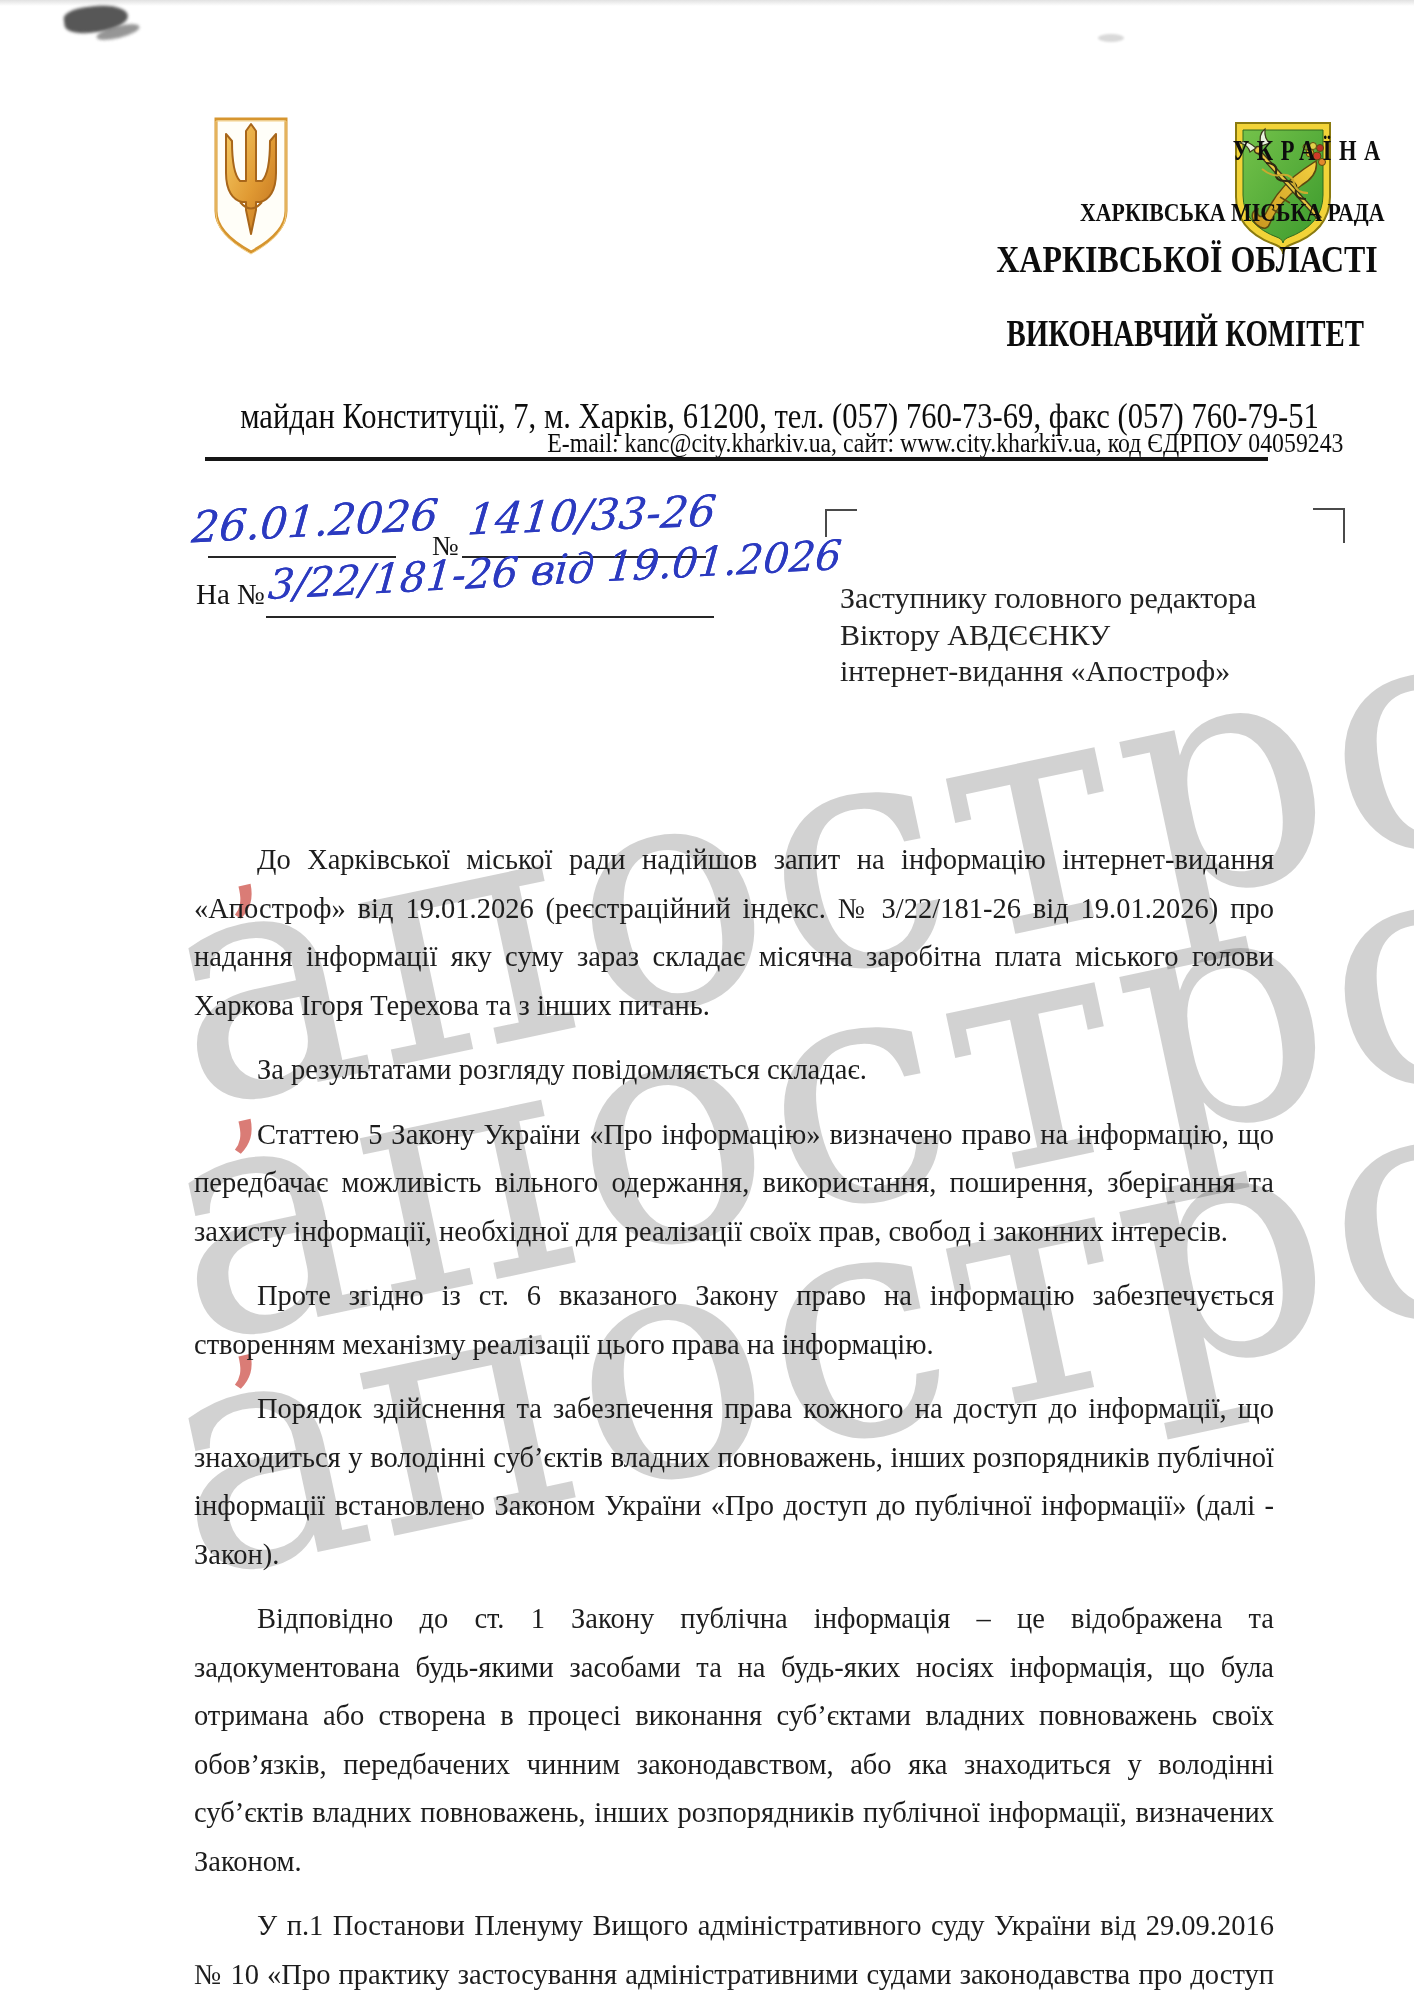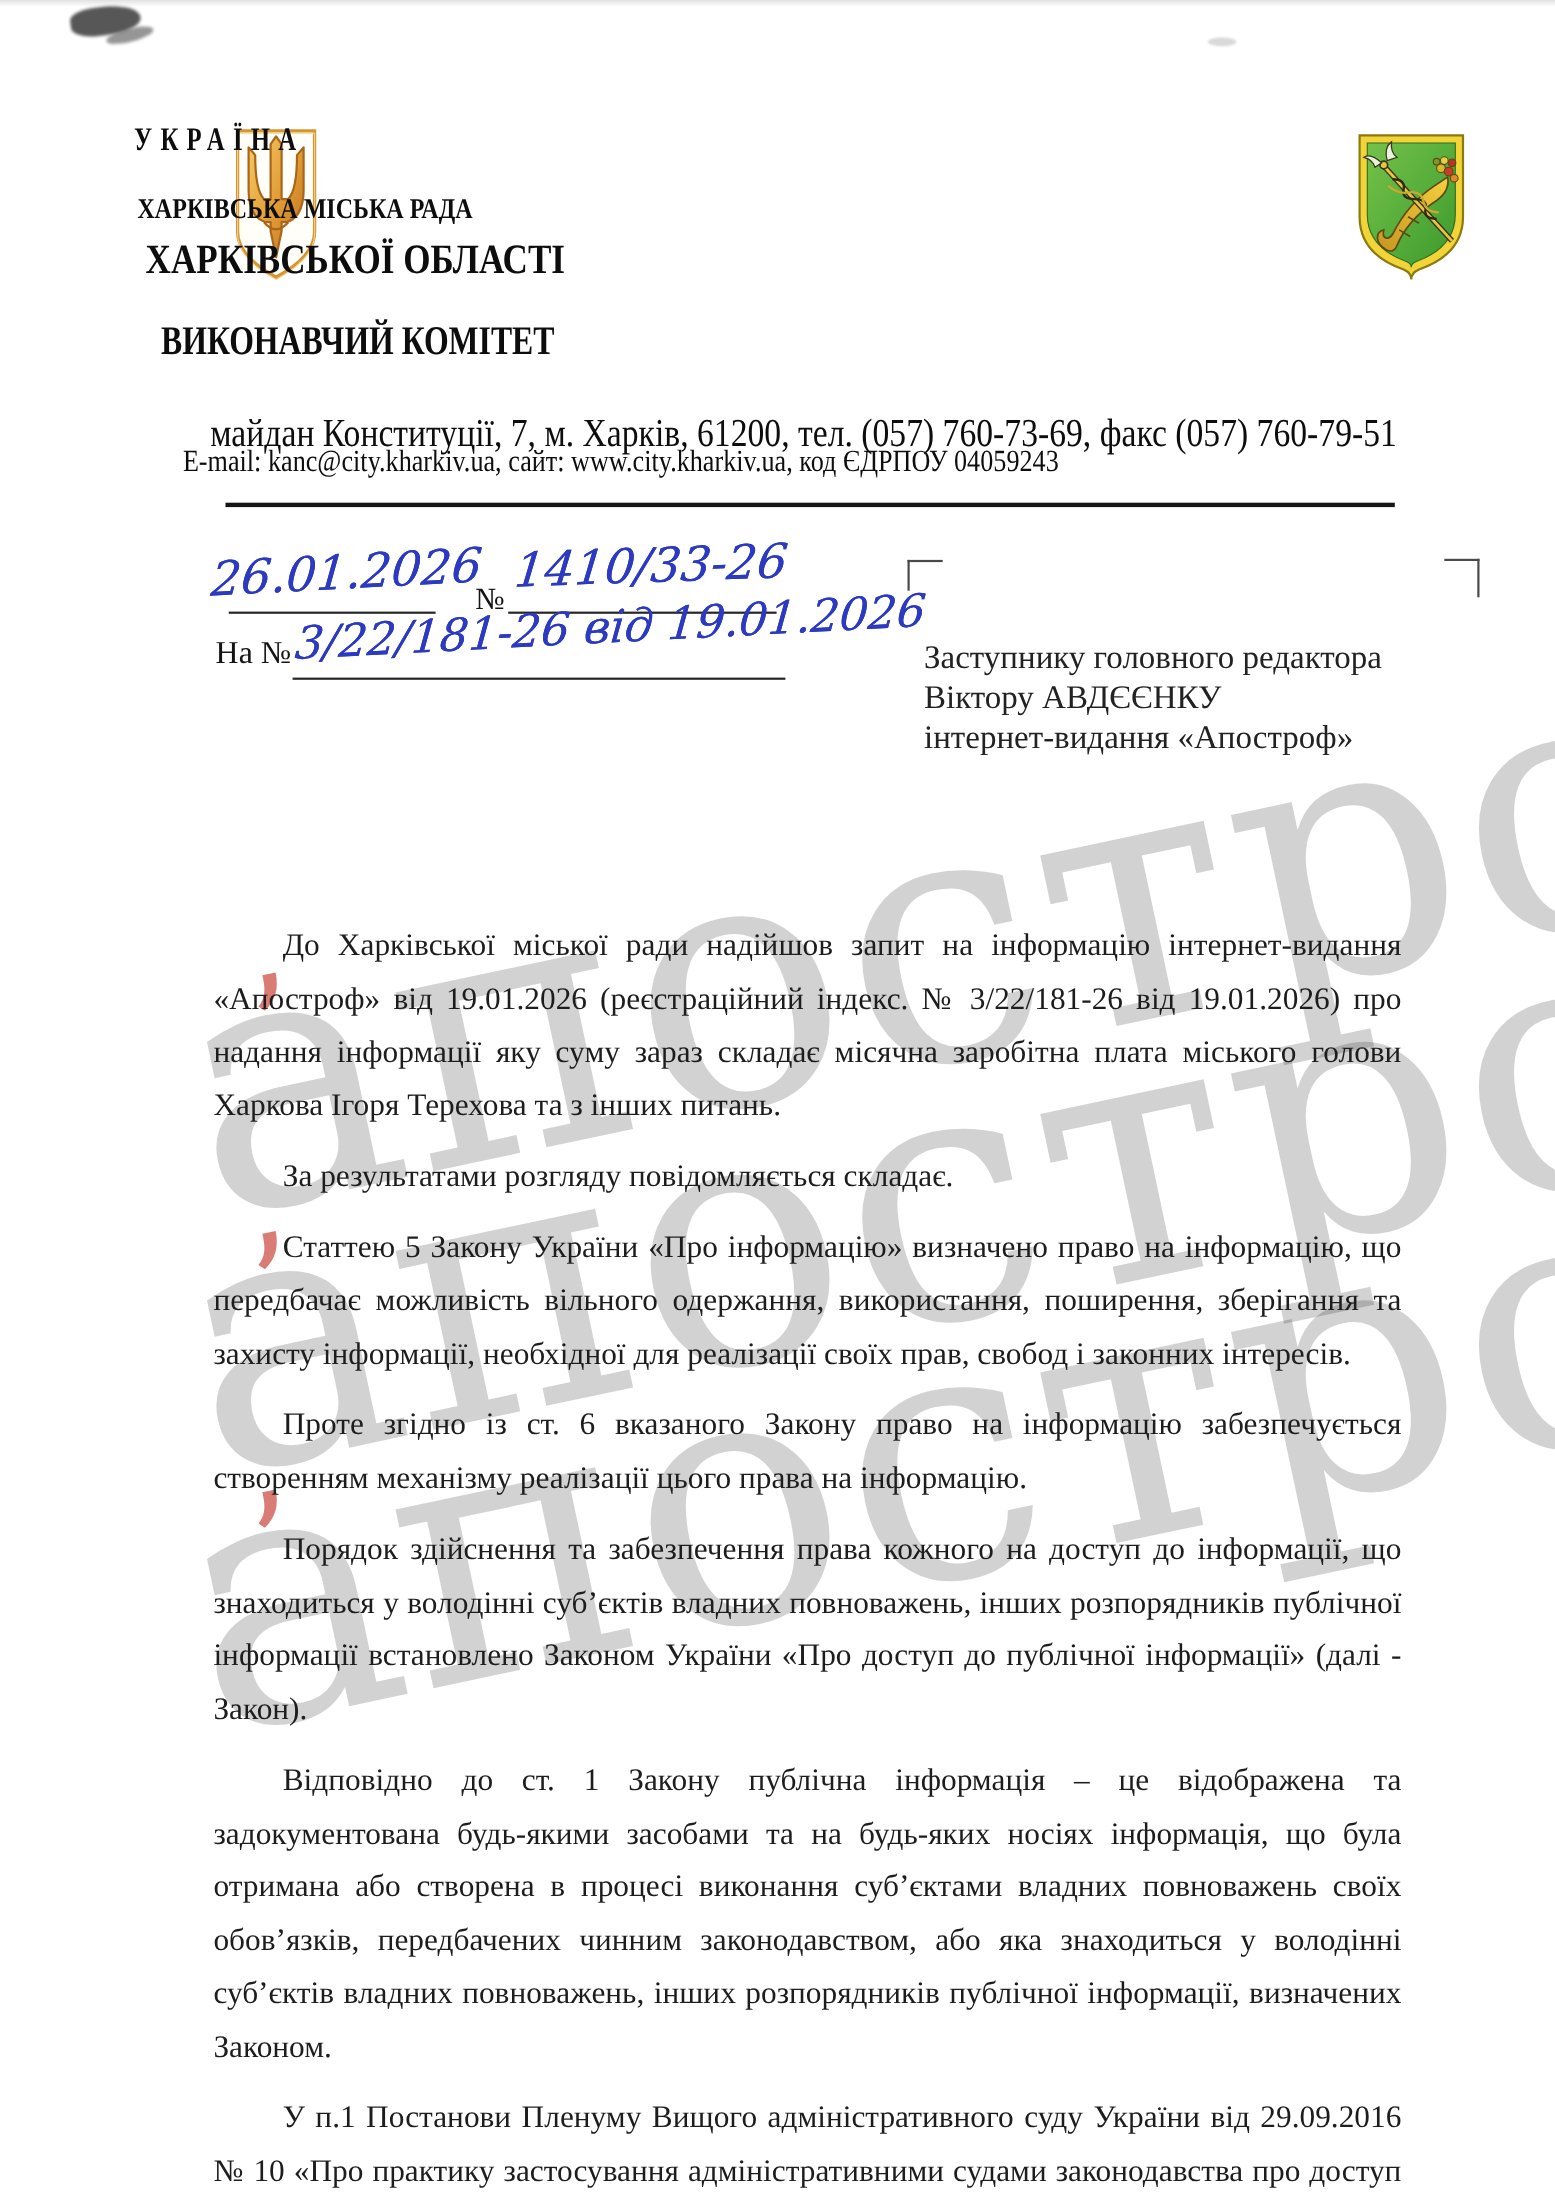--- a/index.html
+++ b/index.html
@@ -12,21 +12,21 @@
   
   .page-edge{left:0;top:0;width:100%;height:6px;
     background:linear-gradient(#c9c9c9,rgba(255,255,255,0));opacity:.55;}
   .blob1{left:64px;top:6px;width:64px;height:26px;background:#3a3a3a;
     border-radius:40% 60% 55% 45%;transform:rotate(-7deg);filter:blur(1.5px);opacity:.85;}
   .blob2{left:96px;top:26px;width:44px;height:12px;background:#6a6a6a;
     border-radius:50%;transform:rotate(-14deg);filter:blur(1.5px);opacity:.7;}
   .speck1{left:1098px;top:34px;width:26px;height:8px;background:#d9d9d9;
     border-radius:50%;filter:blur(1px);}
   
-  .hline{left:96px;width:1318px;text-align:left;color:#0d0d0d;white-space:nowrap;}
+  .hline{left:96px;width:1318px;text-align:right;color:#0d0d0d;white-space:nowrap;margin-top:23px;}
   .hline .sx{display:inline-block;transform-origin:50% 50%;}
   .t-country{top:110px;font-size:30px;font-weight:bold;}
   .t-country .sx{transform:scaleX(.75);letter-spacing:10px;}
   .t-org1{top:175px;font-size:26px;font-weight:bold;}
   .t-org1 .sx{transform:scaleX(.84);}
   .t-org2{top:214px;font-size:38px;font-weight:bold;}
   .t-org2 .sx{transform:scaleX(.84);}
   .t-committee{top:289px;font-size:37px;font-weight:bold;}
   .t-committee .sx{transform:scaleX(.78);}
   .t-addr1{top:372px;font-size:36px;font-family:Liberation Serif, serif;}

